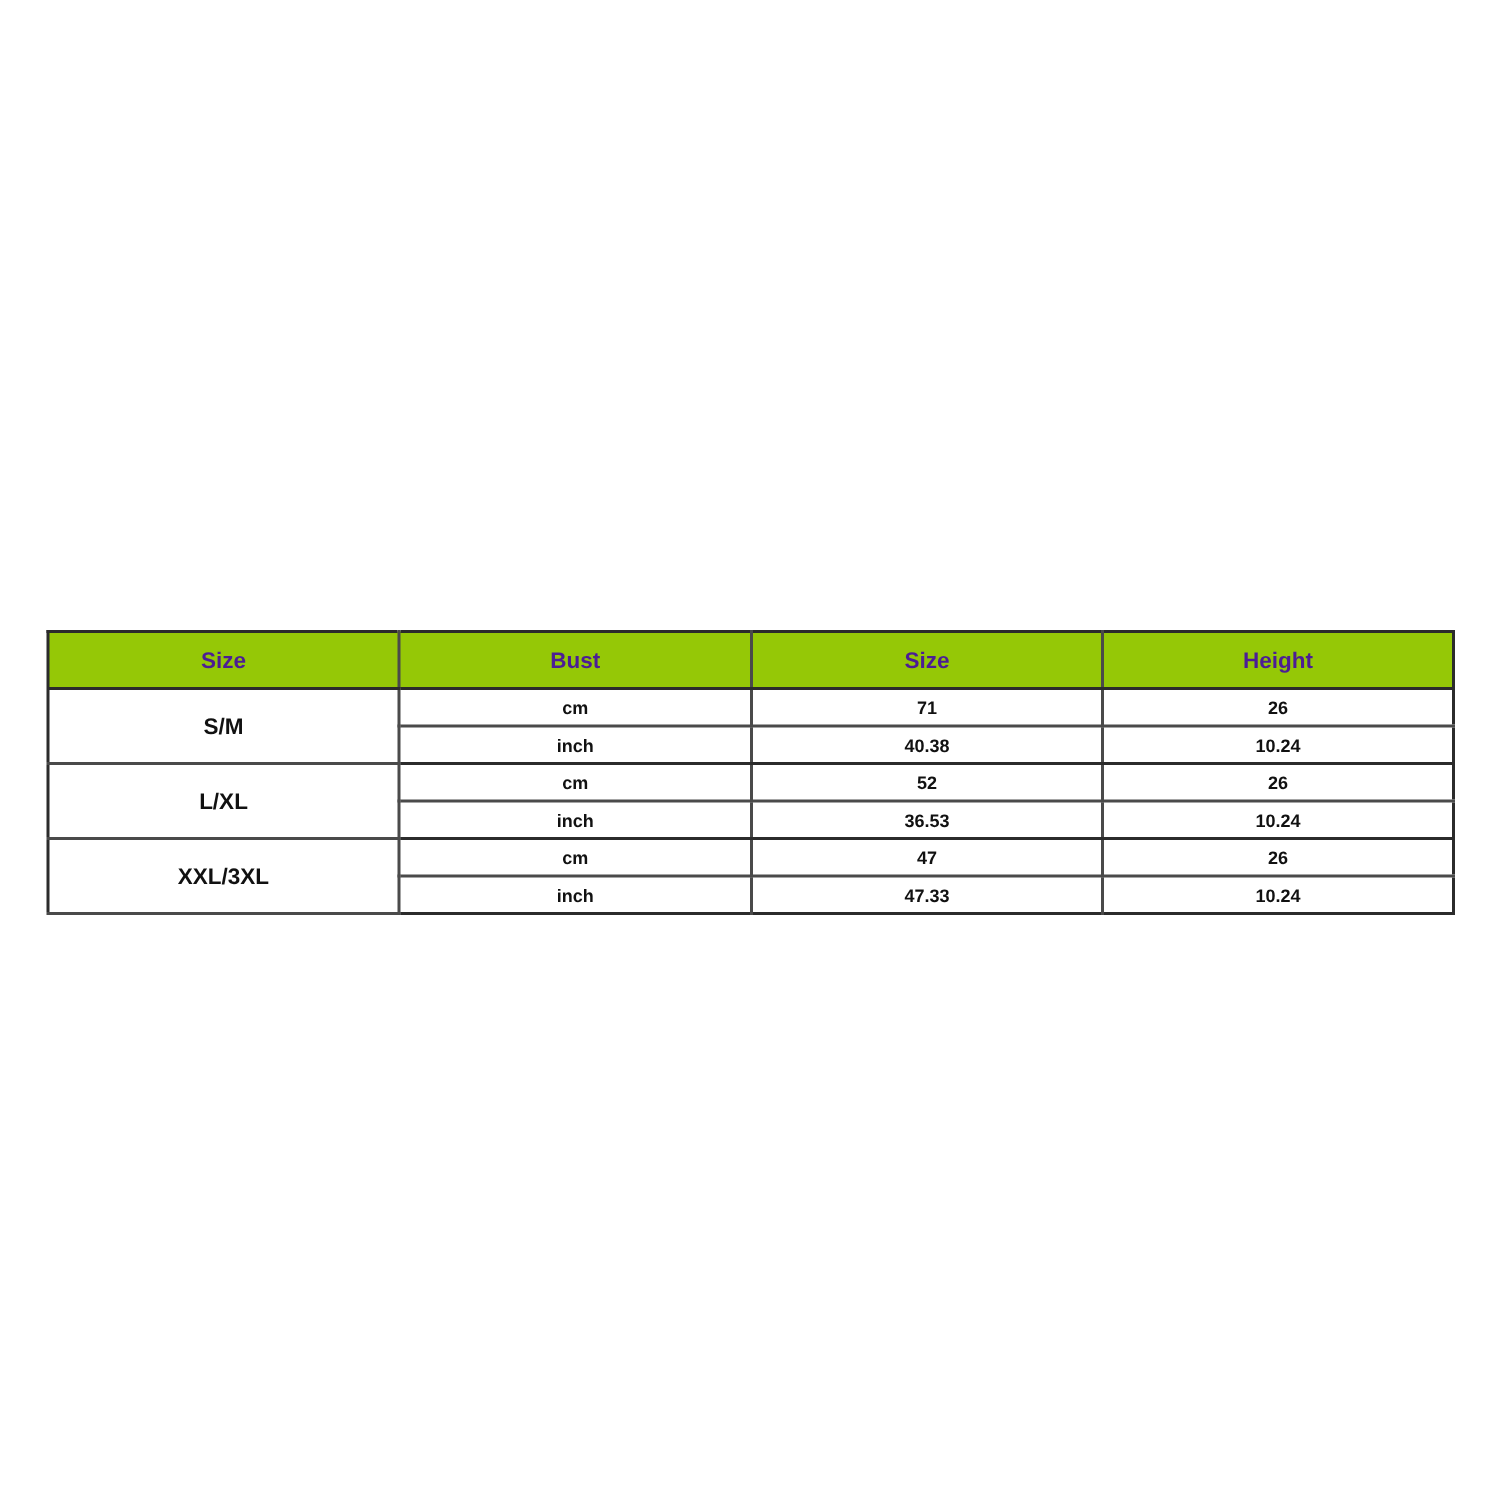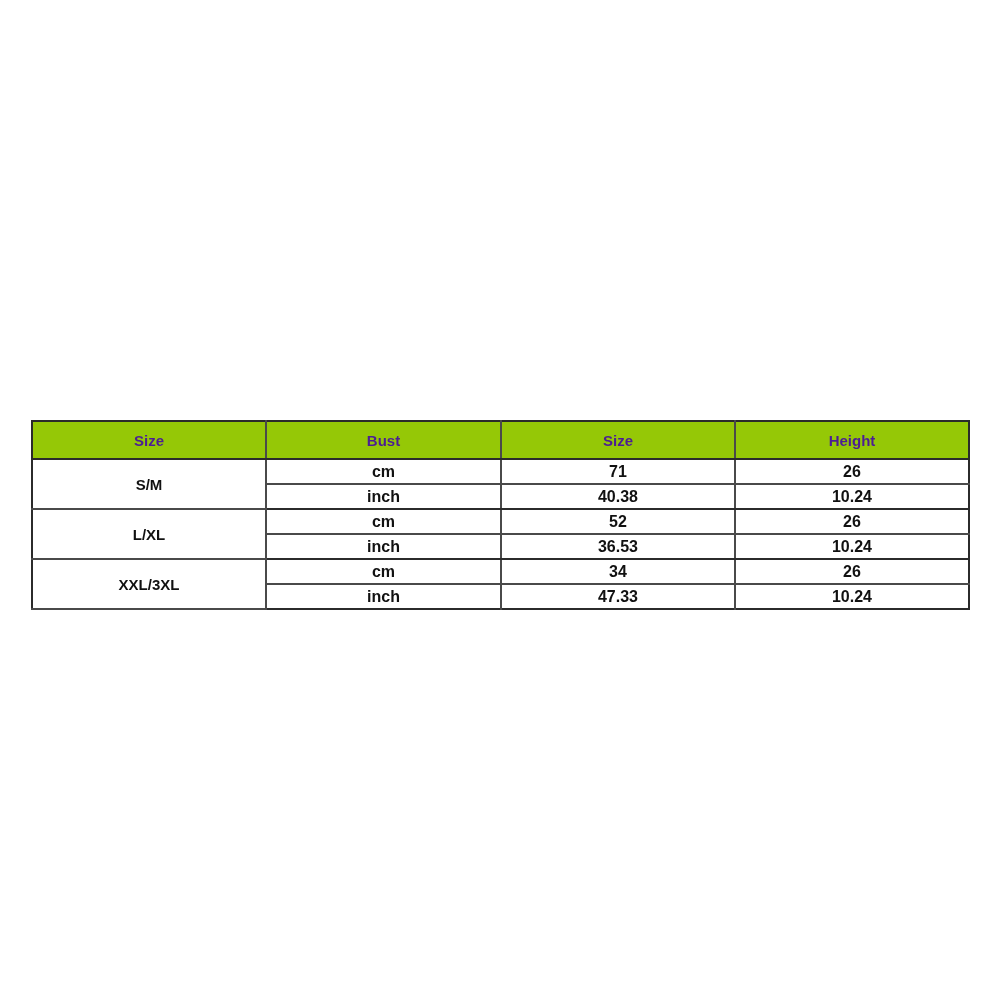--- a/index.html
+++ b/index.html
@@ -43,21 +43,21 @@
     text-align: center;
     height: 36px;
     padding: 0;
     border-right: 2px solid #4a4a4a;
     border-bottom: 2px solid #2b2b2b;
   }
   table.size-chart th:last-child { border-right: none; text-align: center; }
 
   table.size-chart td {
     text-align: center;
-    font-size: 16px;
+    font-size: 12px;
     font-weight: bold;
     color: #111111;
     height: 23px;
     padding: 0;
     border-right: 2px solid #4a4a4a;
     border-bottom: 2px solid #4a4a4a;
     background: #ffffff;
   }
   table.size-chart td:last-child { border-right: none; }
 
@@ -114,21 +114,21 @@
       </tr>
       <tr class="group-end">
         <td>inch</td>
         <td>36.53</td>
         <td>10.24</td>
       </tr>
 
       <tr>
         <td class="size-cell" rowspan="2">XXL/3XL</td>
         <td>cm</td>
-        <td>34</td>
+        <td>47</td>
         <td>26</td>
       </tr>
       <tr class="last-row">
         <td>inch</td>
         <td>47.33</td>
         <td>10.24</td>
       </tr>
 
     </tbody>
   </table>

